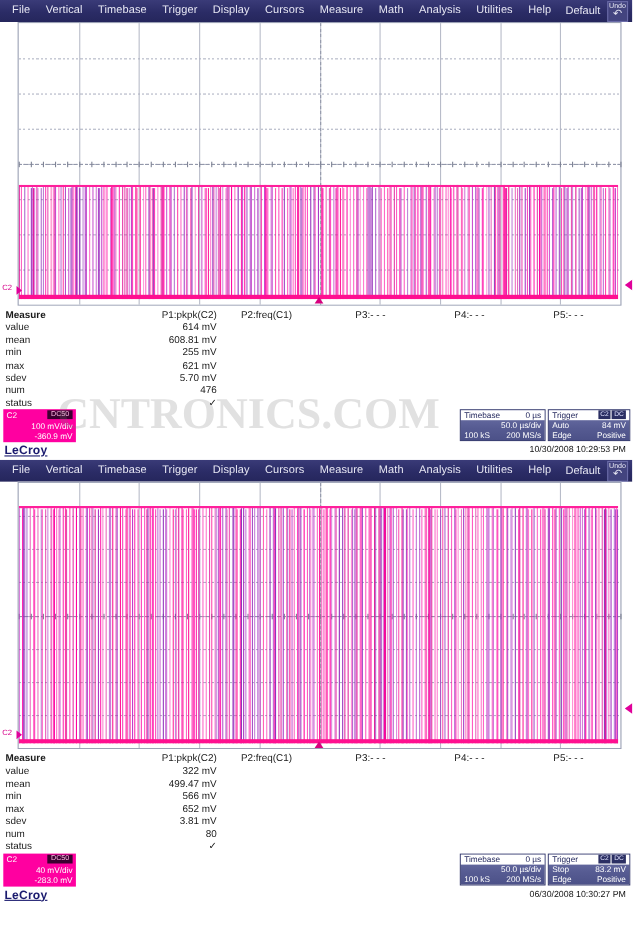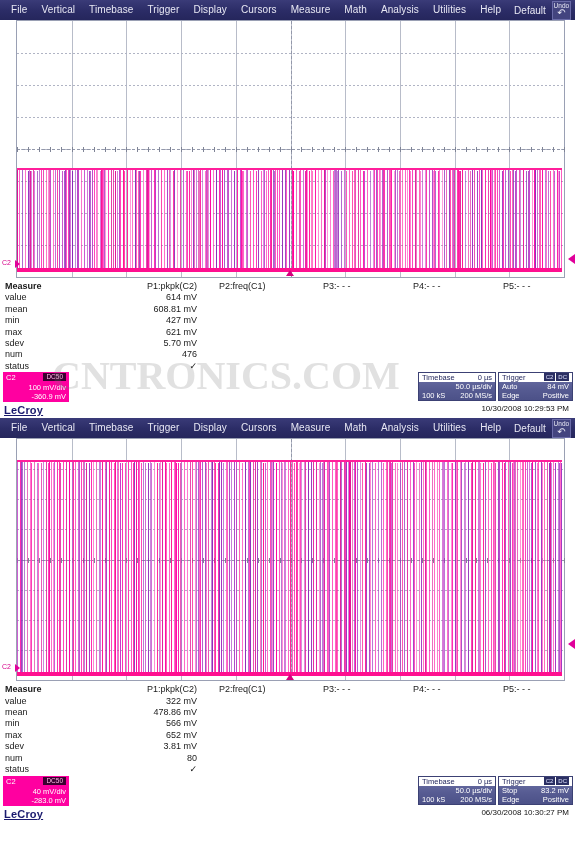--- a/index.html
+++ b/index.html
@@ -511,21 +511,21 @@
       <tr>
             <td class="c-lbl">mean</td>
             <td class="c-p1">608.81 mV</td>
             <td class="c-p2"></td>
             <td class="c-p3"></td>
             <td class="c-p4"></td>
             <td class="c-p5"></td>
           </tr>
       <tr>
             <td class="c-lbl">min</td>
-            <td class="c-p1">427 mV</td>
+            <td class="c-p1">255 mV</td>
             <td class="c-p2"></td>
             <td class="c-p3"></td>
             <td class="c-p4"></td>
             <td class="c-p5"></td>
           </tr>
       <tr>
             <td class="c-lbl">max</td>
             <td class="c-p1">621 mV</td>
             <td class="c-p2"></td>
             <td class="c-p3"></td>
@@ -998,21 +998,21 @@
       <tr>
             <td class="c-lbl">value</td>
             <td class="c-p1">322 mV</td>
             <td class="c-p2"></td>
             <td class="c-p3"></td>
             <td class="c-p4"></td>
             <td class="c-p5"></td>
           </tr>
       <tr>
             <td class="c-lbl">mean</td>
-            <td class="c-p1">478.86 mV</td>
+            <td class="c-p1">499.47 mV</td>
             <td class="c-p2"></td>
             <td class="c-p3"></td>
             <td class="c-p4"></td>
             <td class="c-p5"></td>
           </tr>
       <tr>
             <td class="c-lbl">min</td>
             <td class="c-p1">566 mV</td>
             <td class="c-p2"></td>
             <td class="c-p3"></td>

